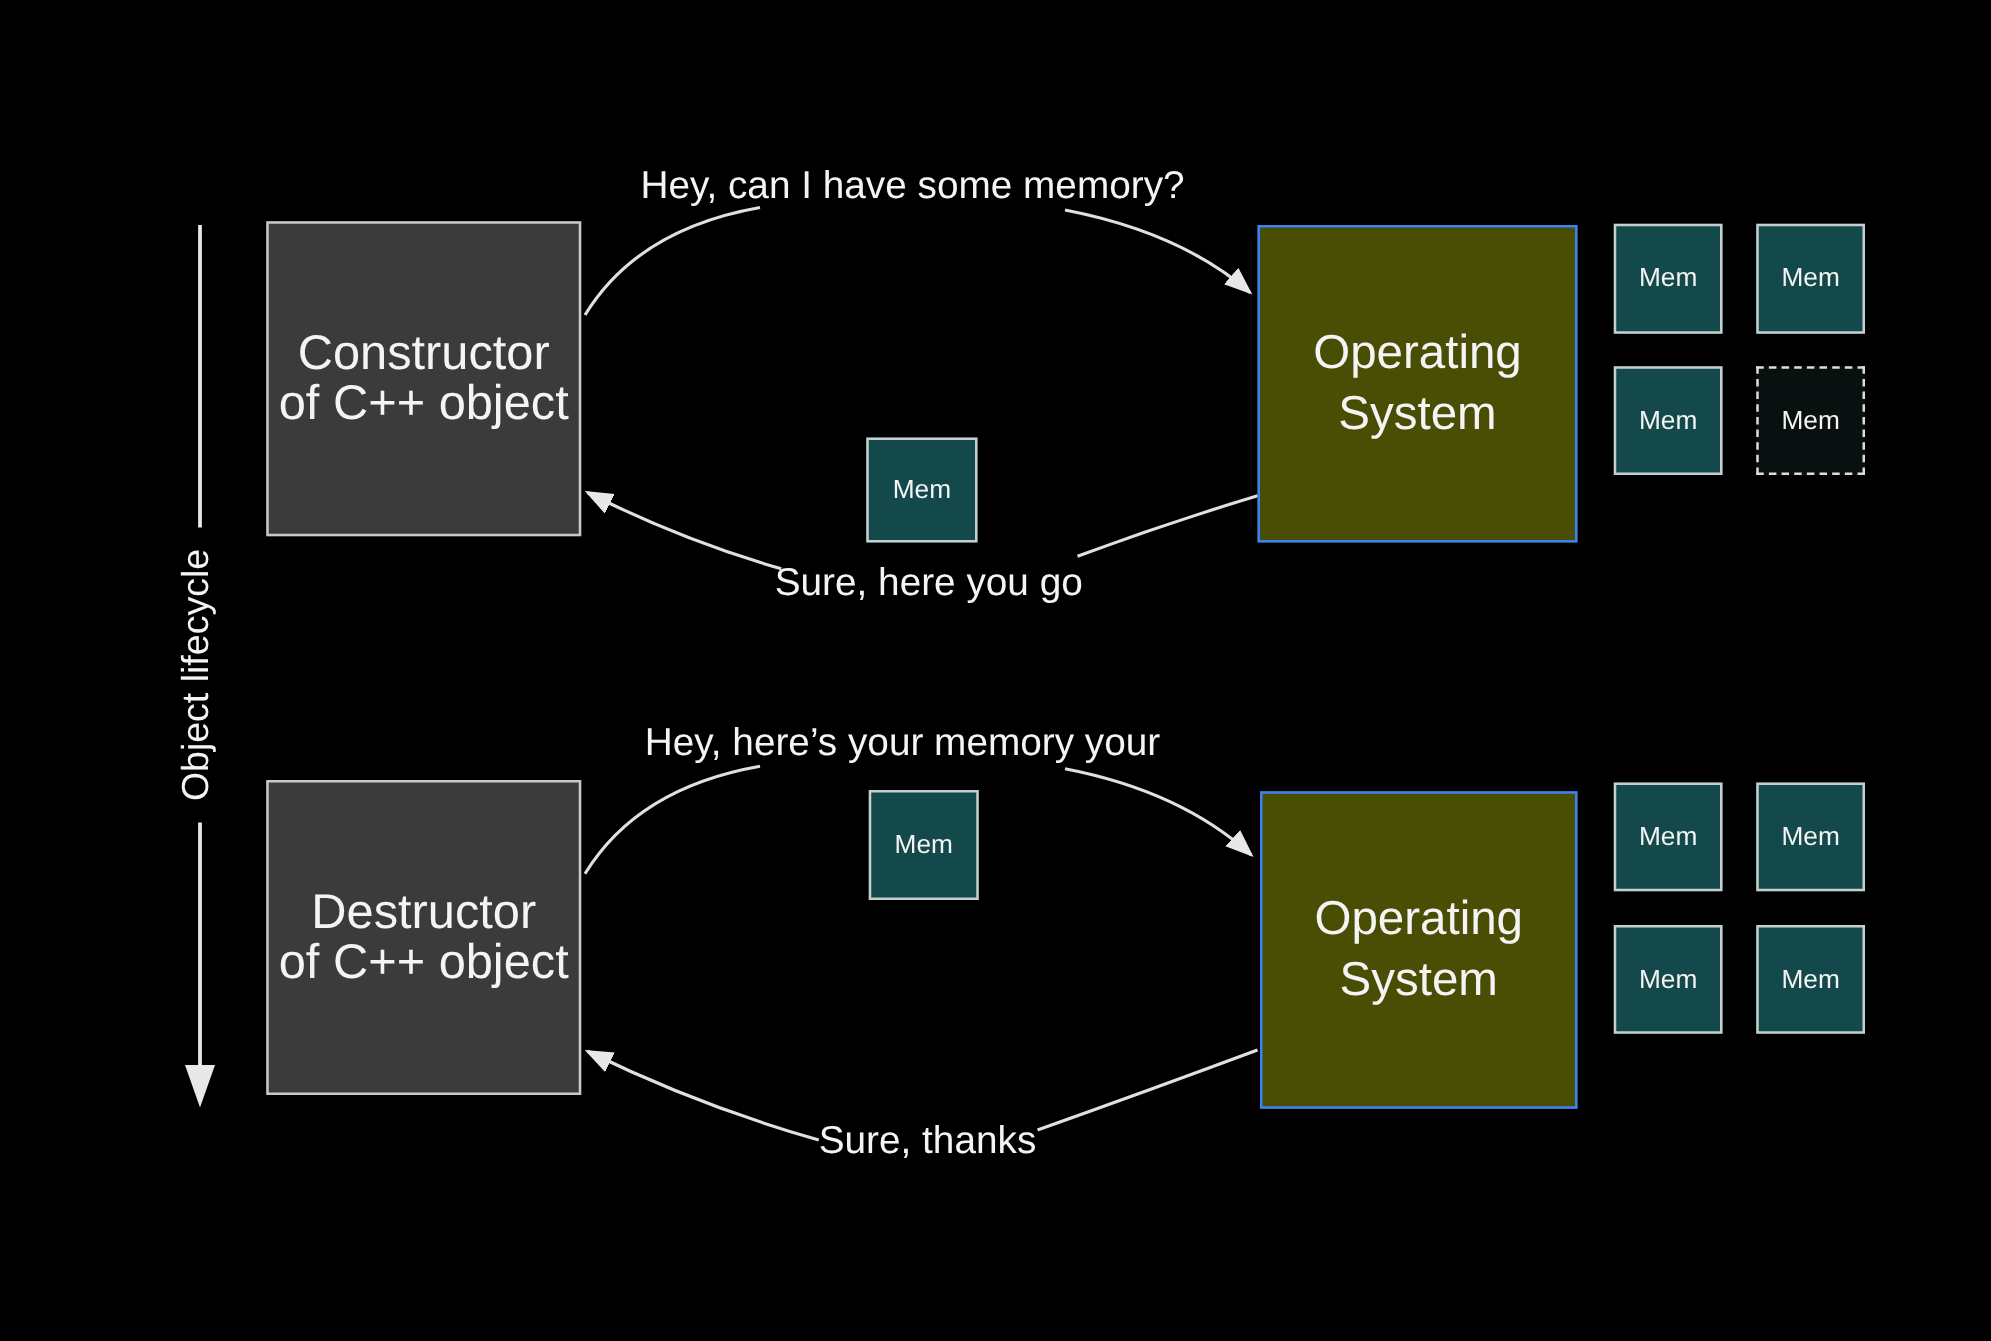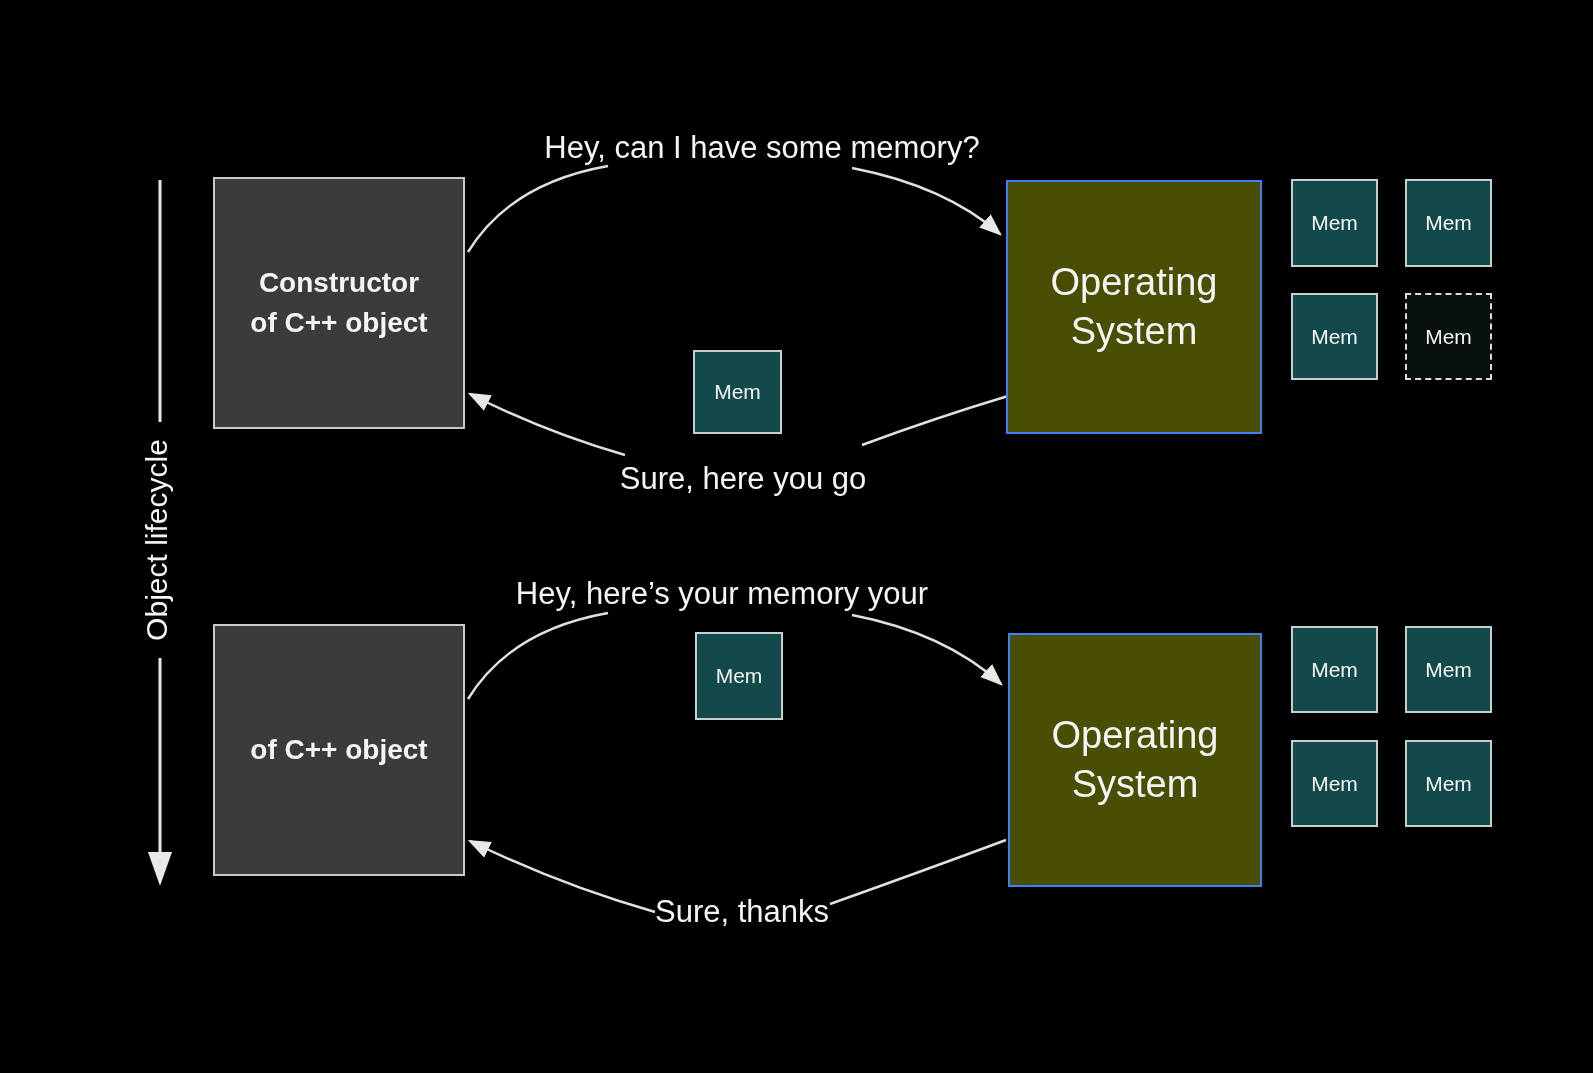--- a/index.html
+++ b/index.html
@@ -10,21 +10,21 @@
     overflow:hidden;
     font-family:"Liberation Sans", sans-serif;
     color:#f4f4f4;
   }
   #arrows{position:absolute;left:0;top:0;width:1593px;height:1073px;}
   .box{position:absolute;box-sizing:border-box;display:flex;align-items:center;justify-content:center;text-align:center;}
   .gray{background:#3b3b3b;border:2px solid #c9c9c9;}
   .olive{background:#4a4d04;border:2px solid #3b82f6;}
   .memsq{background:#14494c;border:2px solid #c6cfcf;}
   .memsq.empty{background:#081110;border:2px dashed #dcdcdc;}
-  .box-label{font-size:28px;line-height:40px;font-weight:700;}
+  .box-label{font-size:39px;line-height:40px;font-weight:400;}
   .os-label{font-size:38px;line-height:49px;font-weight:400;}
   .mem-label{font-size:21px;}
   .speech{position:absolute;transform:translate(-50%,-50%);font-size:31px;white-space:nowrap;}
   .vlabel{
     position:absolute;left:-10px;top:520px;width:340px;height:40px;
     transform:rotate(-90deg);transform-origin:center;
     text-align:center;font-size:30px;white-space:nowrap;
   }
   .line-block{display:block;}
 </style>
@@ -56,22 +56,22 @@
       <path d="M 468 699 C 495 655 540 625 608 613"></path>
       <path d="M 852 615 Q 945 633 1001 684" marker-end="url(#ah)"></path>
 
       <path d="M 1006 840 Q 920 872 830 904"></path>
       <path d="M 655 912 Q 560 885 470 841" marker-end="url(#ah)"></path>
     </g>
   </svg>
 
   <div class="vlabel">Object lifecycle</div>
 
-  <div class="speech" style="left:730px;top:148px;margin-left:32px;">Hey, can I have some memory?</div>
-  <div class="speech" style="left:743px;top:466px;margin-top:13px;">Sure, here you go</div>
+  <div class="speech" style="left:730px;top:148px;">Hey, can I have some memory?</div>
+  <div class="speech" style="left:743px;top:466px;">Sure, here you go</div>
 
   <div class="box gray" style="left:213px;top:177px;width:252px;height:252px;">
     <div class="box-label">
       <span class="line-block">Constructor</span>
       <span class="line-block">of C++ object</span>
     </div>
   </div>
 
   <div class="box olive" style="left:1006px;top:180px;width:256px;height:254px;">
     <div class="os-label">
@@ -95,20 +95,21 @@
   </div>
   <div class="box memsq empty" style="left:1405px;top:293px;width:87px;height:87px;">
     <span class="mem-label">Mem</span>
   </div>
 
   <div class="speech" style="left:722px;top:594px;">Hey, here’s your memory your</div>
   <div class="speech" style="left:742px;top:912px;">Sure, thanks</div>
 
   <div class="box gray" style="left:213px;top:624px;width:252px;height:252px;">
     <div class="box-label">
+      <span class="line-block">Destructor</span>
       <span class="line-block">of C++ object</span>
     </div>
   </div>
 
   <div class="box olive" style="left:1008px;top:633px;width:254px;height:254px;">
     <div class="os-label">
       <span class="line-block">Operating</span>
       <span class="line-block">System</span>
     </div>
   </div>

